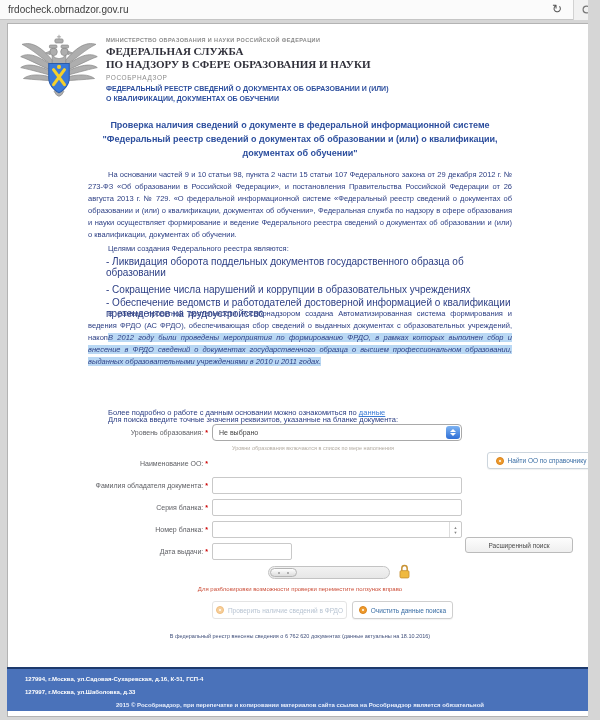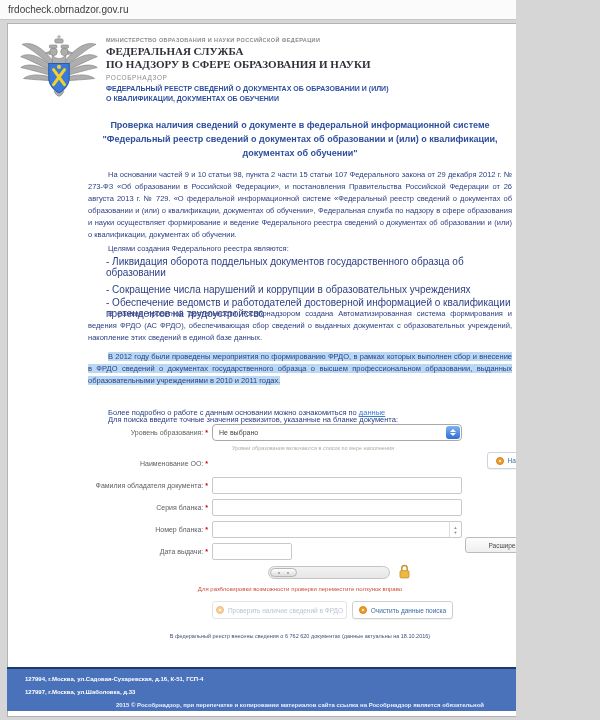--- a/index.html
+++ b/index.html
@@ -1,18 +1,18 @@
 <!DOCTYPE html>
 <html><head>
 <meta charset="utf-8">
 <style>
   * { margin:0; padding:0; box-sizing:border-box; }
   html,body { width:600px; height:720px; background:#d6d6d6; }
   body { font-family:"Liberation Sans", sans-serif; }
-  .screen { position:relative; width:516px; height:720px; overflow:hidden; background:#d6d6d6; }
+  .screen { position:relative; width:588px; height:720px; overflow:hidden; background:#d6d6d6; }
 
   
   .browser-bar { position:absolute; left:0; top:0; width:600px; height:20px; background:#fbfbfb; border-bottom:1px solid #c6c6c6; }
   .url-text { position:absolute; left:8px; top:4px; font-size:10px; color:#3d3d3d; }
   .reload-button { position:absolute; right:30px; top:0; width:26px; height:19px; text-align:center; font-size:12px; line-height:19px; color:#555; cursor:pointer; }
   .search-button { position:absolute; right:0; top:0; width:27px; height:20px; border-left:1px solid #d2d2d2; background:#f1f1f1; display:flex; align-items:center; justify-content:center; }
 
   
   .card { position:absolute; left:7px; top:23px; width:586px; height:694px; background:#ffffff; border:1px solid #b3b3b3; }
 
@@ -26,21 +26,21 @@
   .registry-1 { top:85px; } .registry-2 { top:95px; }
 
   
   .page-title { position:absolute; left:90px; top:118px; width:420px; text-align:center; font-size:9px; font-weight:bold; color:#2d4f9e; line-height:14px; }
   .para { position:absolute; left:88px; width:424px; font-size:7.5px; line-height:12px; color:#2e4085; text-align:justify; text-indent:20px; }
   .p1 { top:169px; }
   .goals-intro { top:243px; }
   .goal-item { position:absolute; left:106px; width:406px; font-size:10px; color:#2e4085; }
   .g0 { top:256px; } .g1 { top:269px;margin-top:28px; } .g2 { top:284px; } .g3 { top:295px; }
   .p2 { top:308px; }
-  .p3 { top:351px; }
+  .p3 { top:332px;font-style:italic; }
   .hl { background:#b9d8f4; }
   .p4 { top:394px;margin-top:20px; }
   .p5 { top:407px; }
   .help-link { color:#3a7bd5; text-decoration:underline; cursor:pointer; }
 
   
   .flabel { position:absolute; left:60px; width:148px; text-align:right; font-size:7px; color:#5f6065; }
   .req { color:#cc0000; font-weight:bold; }
   .l-level { top:429px; } .l-oo { top:460px; } .l-surname { top:482px; }
   .l-series { top:504px; } .l-number { top:526px; } .l-date { top:548px; }

